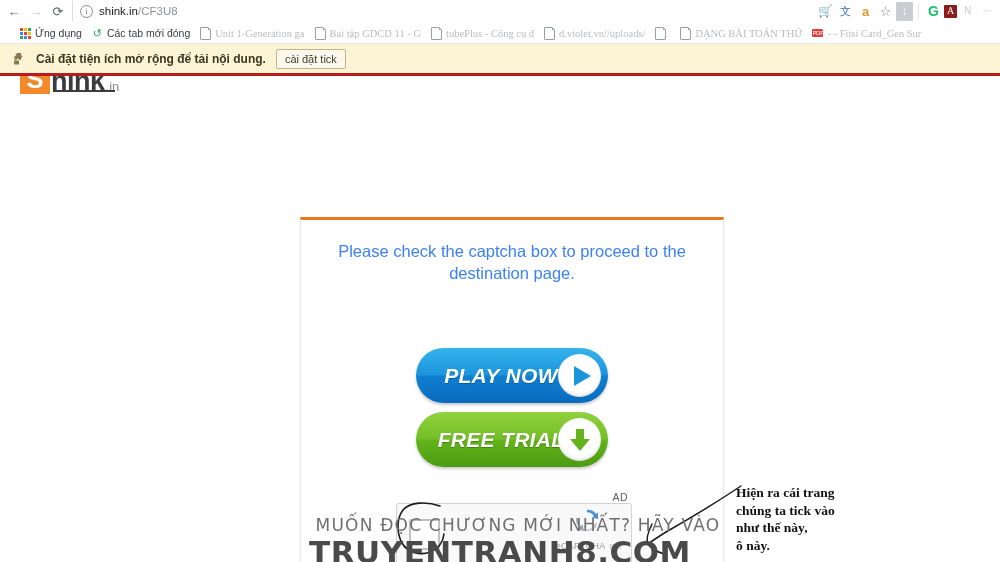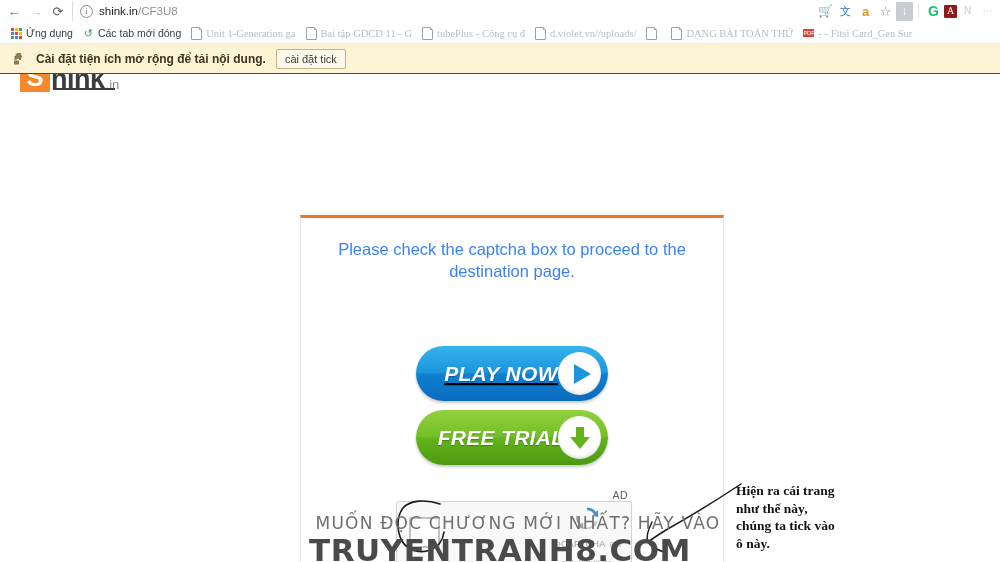--- a/index.html
+++ b/index.html
@@ -119,21 +119,21 @@
     background: #e2e4e7;
     margin: 0 4px;
   }
 
   
   .bookmarks-bar {
     height: 20px;
     background: #ffffff;
     display: flex;
     align-items: center;
-    padding-left: 6px;
+    padding-left: 15px;
     border-bottom: 1px solid #e8e8e8;
     overflow: hidden;
     white-space: nowrap;
   }
   .bm {
     display: flex;
     align-items: center;
     height: 18px;
     padding: 0 5px;
     font-size: 10.5px;
@@ -187,21 +187,21 @@
     align-items: center;
     justify-content: center;
     border-radius: 1px;
     letter-spacing: -0.3px;
   }
 
   
   .notice-bar {
     height: 29px;
     background: #fdf4d5;
-    border-bottom: 1px solid #b91c1c;
+    border-bottom: 3px solid #b91c1c;
     display: flex;
     align-items: center;
     padding-left: 12px;
     gap: 10px;
   }
   .puzzle-icon {
     position: relative;
     width: 14px;
     height: 14px;
     flex: none;
@@ -321,21 +321,20 @@
     font-size: 21px;
     font-weight: bold;
     font-style: italic;
     color: #ffffff;
     letter-spacing: 0.3px;
     text-shadow: 0 1px 1px rgba(0,0,0,0.28);
     font-family: "Liberation Sans", sans-serif;
   }
   .btn-blue {
     background: linear-gradient(180deg, #35b3ec 0%, #1c95dd 48%, #0f7fd0 52%, #0a6bbd 100%);
-    text-decoration: underline;
   }
   .btn-green {
     background: linear-gradient(180deg, #91d13d 0%, #74bf28 48%, #63b31b 52%, #4c9a12 100%);
   }
   .btn-circle {
     position: absolute;
     right: 7px;
     top: 6px;
     width: 43px;
     height: 43px;
@@ -657,22 +656,22 @@
 
   <span class="hand-arrow">
     <svg width="110" height="76" viewBox="0 0 110 76">
       <path d="M105 6 C90 16, 60 35, 30 52 C22 57, 16 61, 12 64" fill="none" stroke="#1a1a1a" stroke-width="1.5" stroke-linecap="round"></path>
       <path d="M16 44 C12 52, 10 60, 12 64 C15 69, 22 72, 28 74" fill="none" stroke="#1a1a1a" stroke-width="1.5" stroke-linecap="round"></path>
     </svg>
   </span>
 
   <div class="annot">
     <div>Hiện ra cái trang</div>
+    <div>chúng ta tick vào</div>
     <div>như thế này,</div>
-    <div>chúng ta tick vào</div>
     <div>ô này.</div>
   </div>
 
   <div class="watermark">
     <div class="wm-top">MUỐN ĐỌC CHƯƠNG MỚI NHẤT? HÃY VÀO</div>
     <div class="wm-bottom">TRUYENTRANH8.COM</div>
   </div>
 
 </div>
 

